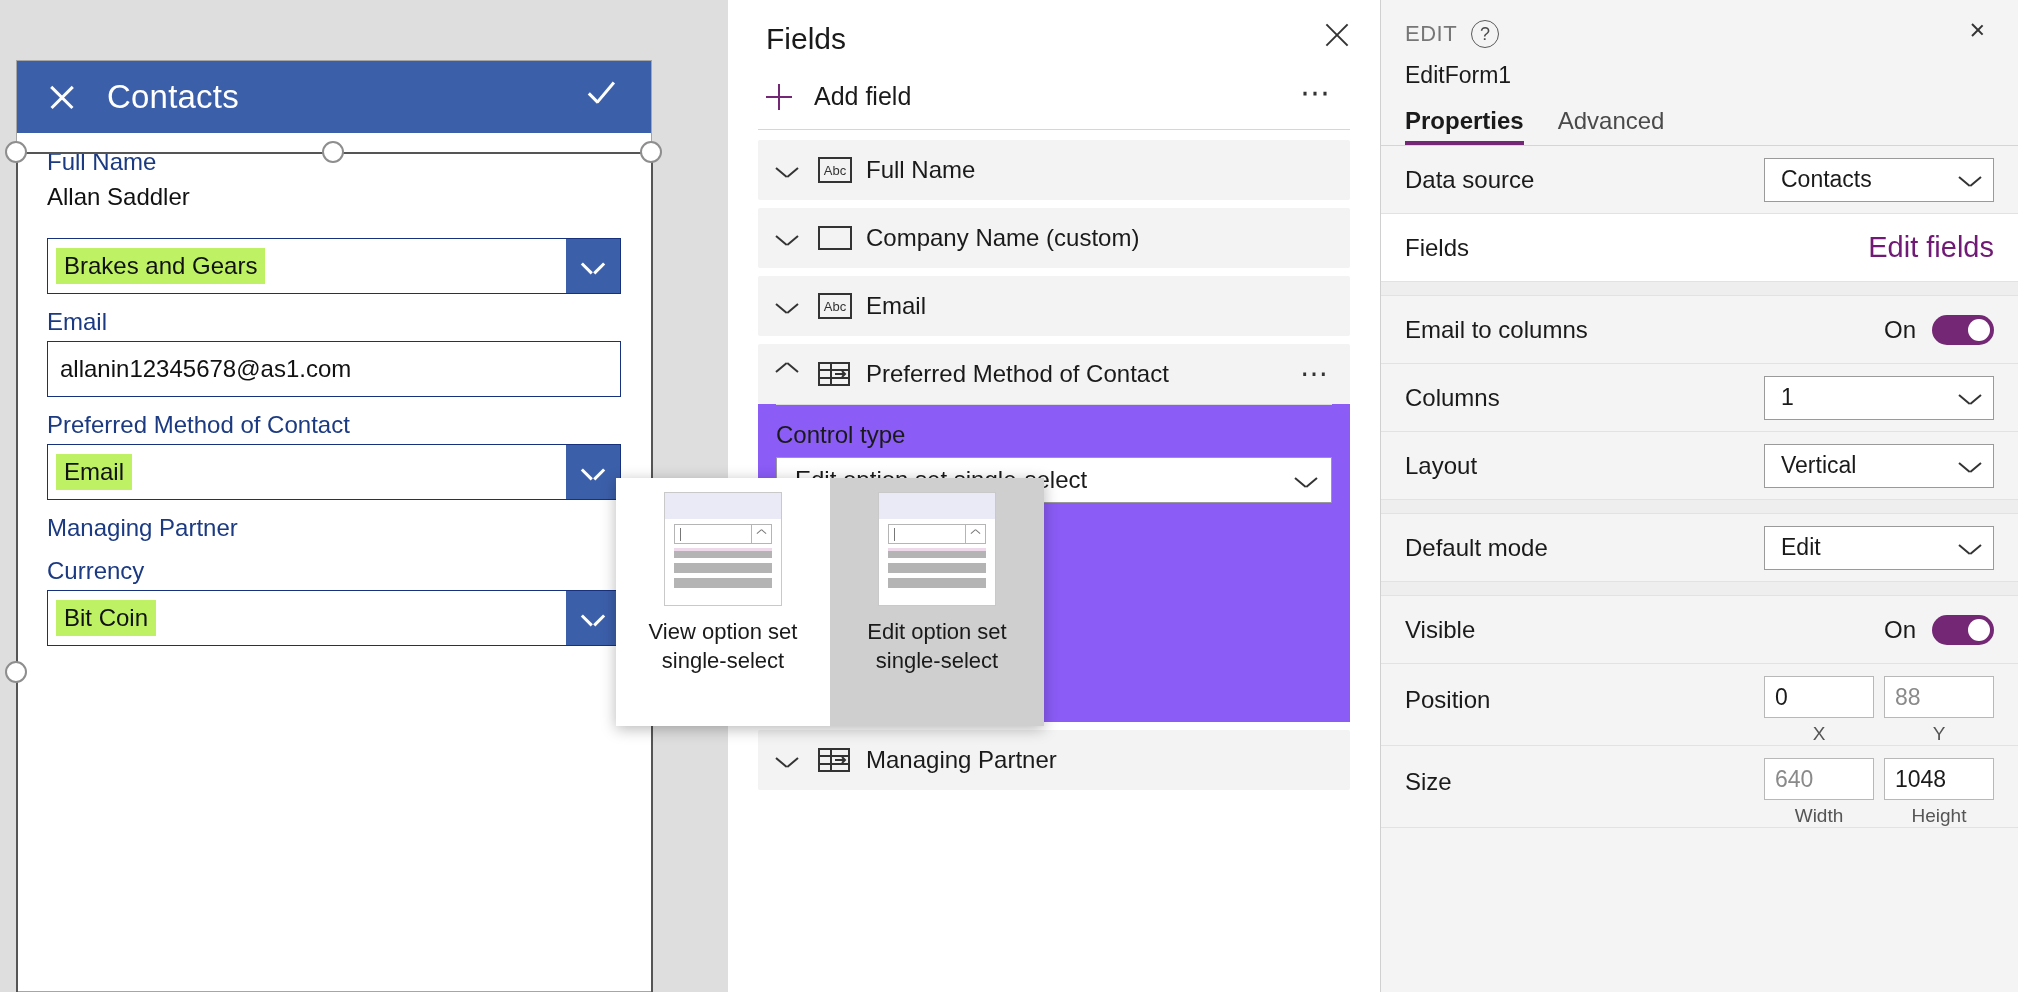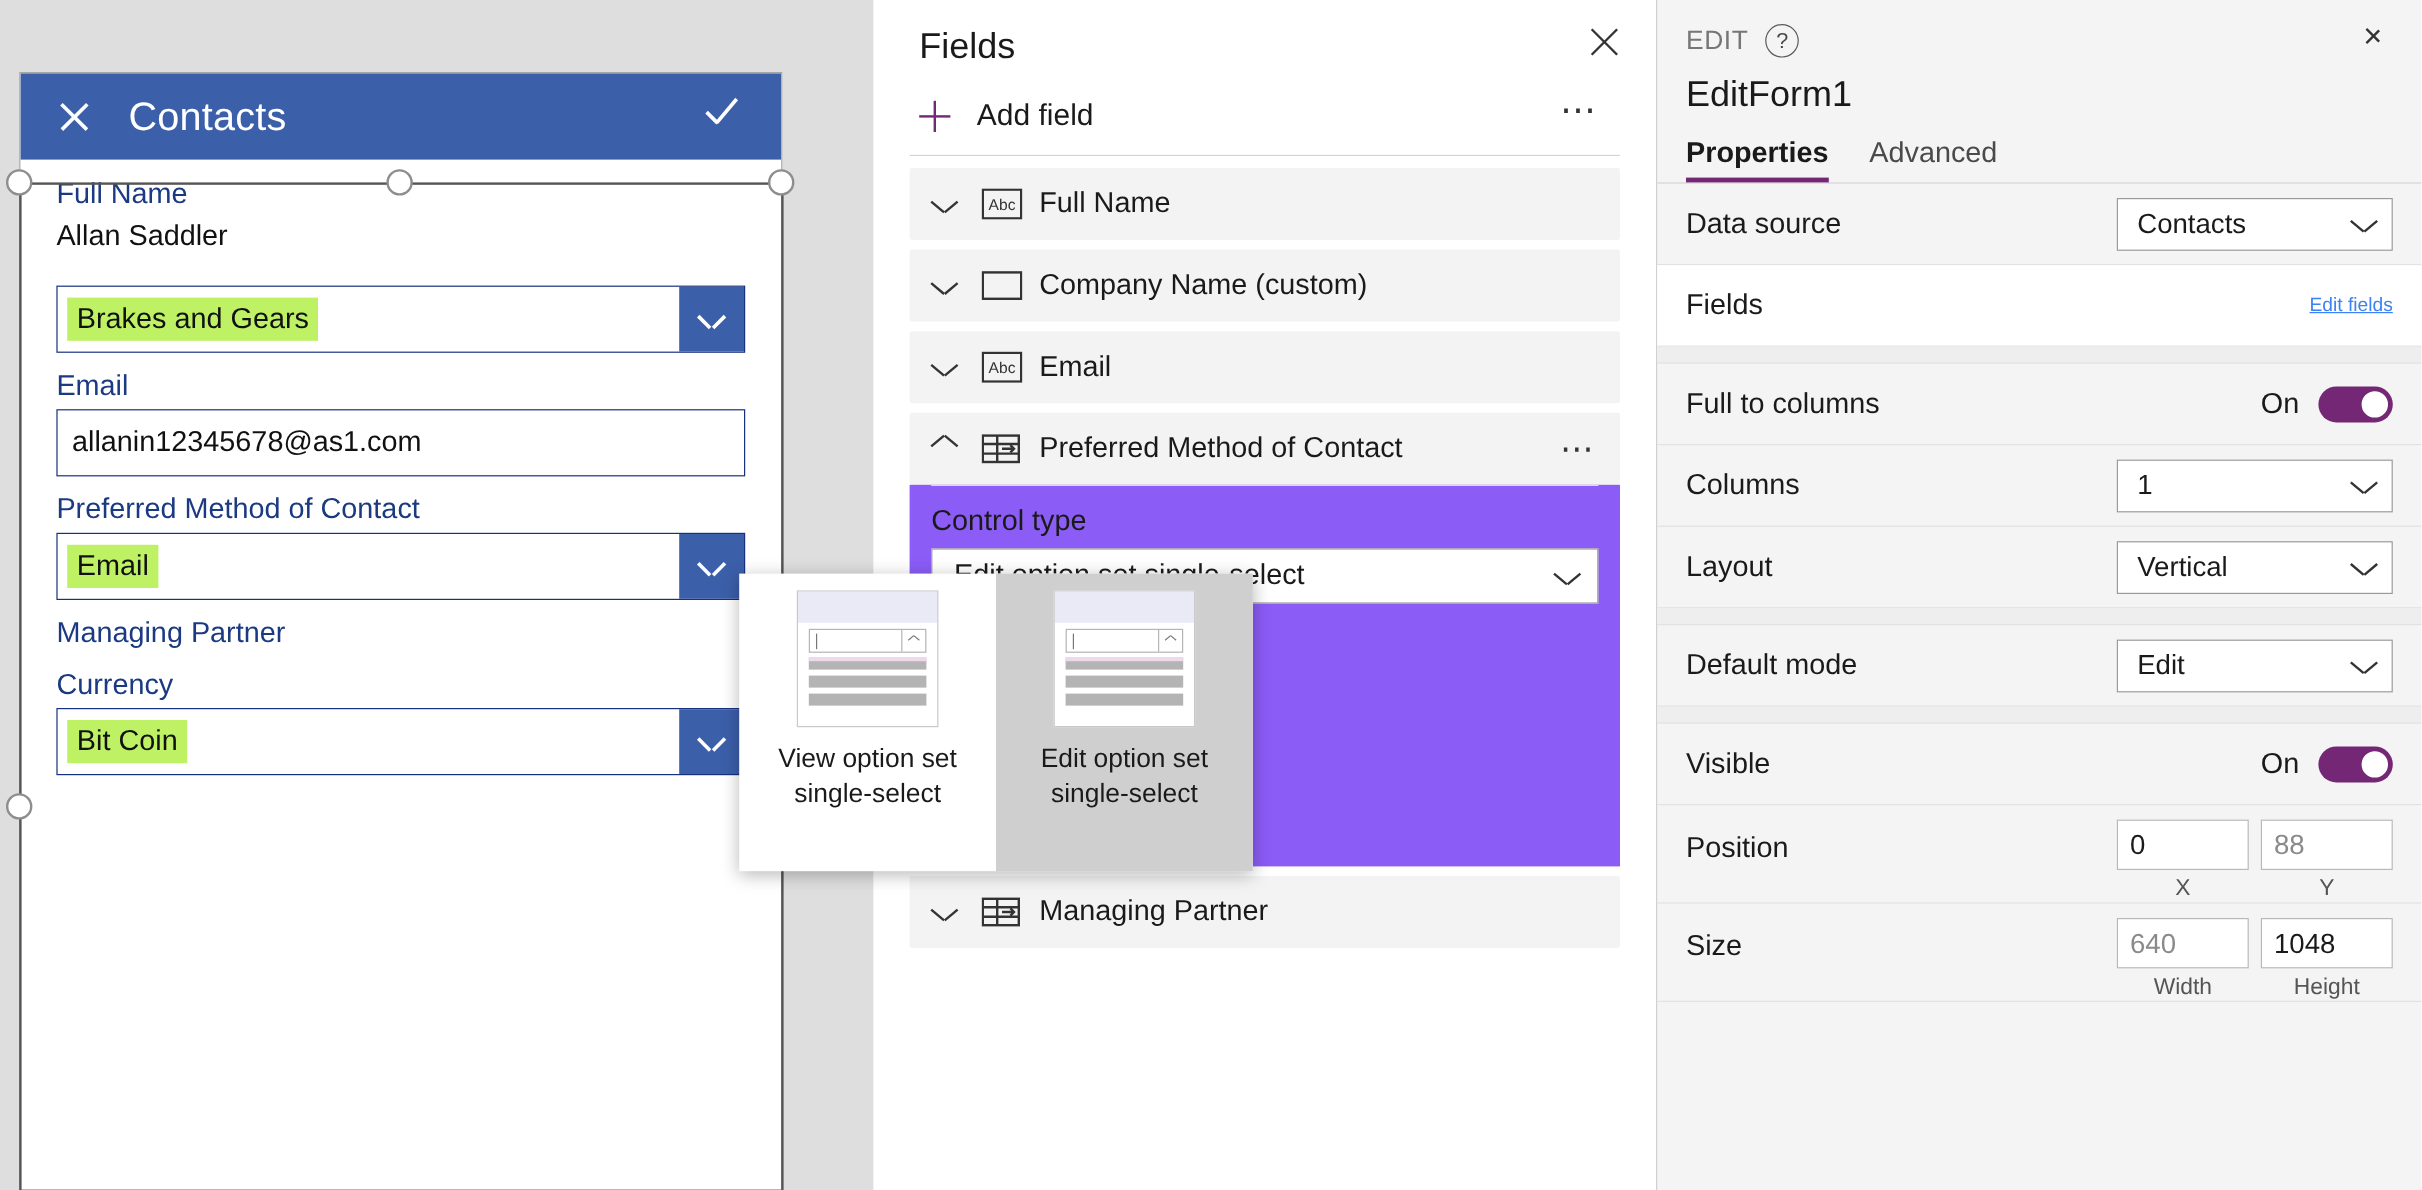--- a/index.html
+++ b/index.html
@@ -340,21 +340,21 @@
   .pp-expand {
     position: absolute; right: 24px; top: 14px;
     width: 30px; height: 30px;
   }
   .pp-expand:before, .pp-expand:after {
     content:""; position:absolute; left:8px;
     width: 15px; height: 2px; background:#333;
   }
   .pp-expand:before { top: 9px;  transform: rotate(45deg);  transform-origin:left center;}
   .pp-expand:after  { top: 21px; transform: rotate(-45deg); transform-origin:left center;}
-  .pp-name { font-size: 30px; color:#1a1a1a; padding: 14px 24px 0 24px; }
+  .pp-name { font-size: 23px; color:#1a1a1a; padding: 14px 24px 0 24px; }
 
   .pp-tabs { display:flex; padding: 18px 24px 0 24px; gap: 34px; }
   .pp-tab {
     font-size: 24px; color:#4a4a4a; padding-bottom: 10px;
     position: relative;
   }
   .pp-tab.active { color:#1a1a1a; font-weight: bold; }
   .pp-tab.active:after {
     content:""; position:absolute; left:0; bottom:0;
     width:100%; height:4px; background:#742774;
@@ -363,21 +363,21 @@
 
   .prow {
     display:flex; align-items:center; justify-content:space-between;
     padding: 0 24px;
     height: 68px;
     border-bottom: 1px solid #e2e2e2;
   }
   .prow.alt { background:#ffffff; }
   .spacer-row { height: 14px; background: #eeeeee; border-bottom:1px solid #e2e2e2; }
   .plabel { font-size: 24px; color:#1a1a1a; }
-  .plink { font-size: 16px; color:#3b82f6;text-decoration:underline; }
+  .plink { font-size: 29px; color:#701a75; }
 
   .psel {
     width: 230px; height: 44px; background:#ffffff;
     border:1px solid #9a9a9a;
     display:flex; align-items:center; justify-content:space-between;
     padding: 0 12px 0 16px;
     font-size: 23px; color:#1a1a1a;
   }
   .ptoggle-wrap { display:flex; align-items:center; gap:16px; }
   .ptoggle-label { font-size:24px; color:#1a1a1a; }
@@ -629,21 +629,21 @@
     </div>
 
     <div class="prow alt">
       <span class="plabel">Fields</span>
       <span class="plink">Edit fields</span>
     </div>
 
     <div class="spacer-row"></div>
 
     <div class="prow">
-      <span class="plabel">Full to columns</span>
+      <span class="plabel">Email to columns</span>
       <span class="ptoggle-wrap">
         <span class="ptoggle-label">On</span>
         <span class="ptoggle">
             <span class="knob"></span>
           </span>
       </span>
     </div>
 
     <div class="prow">
       <span class="plabel">Columns</span>

